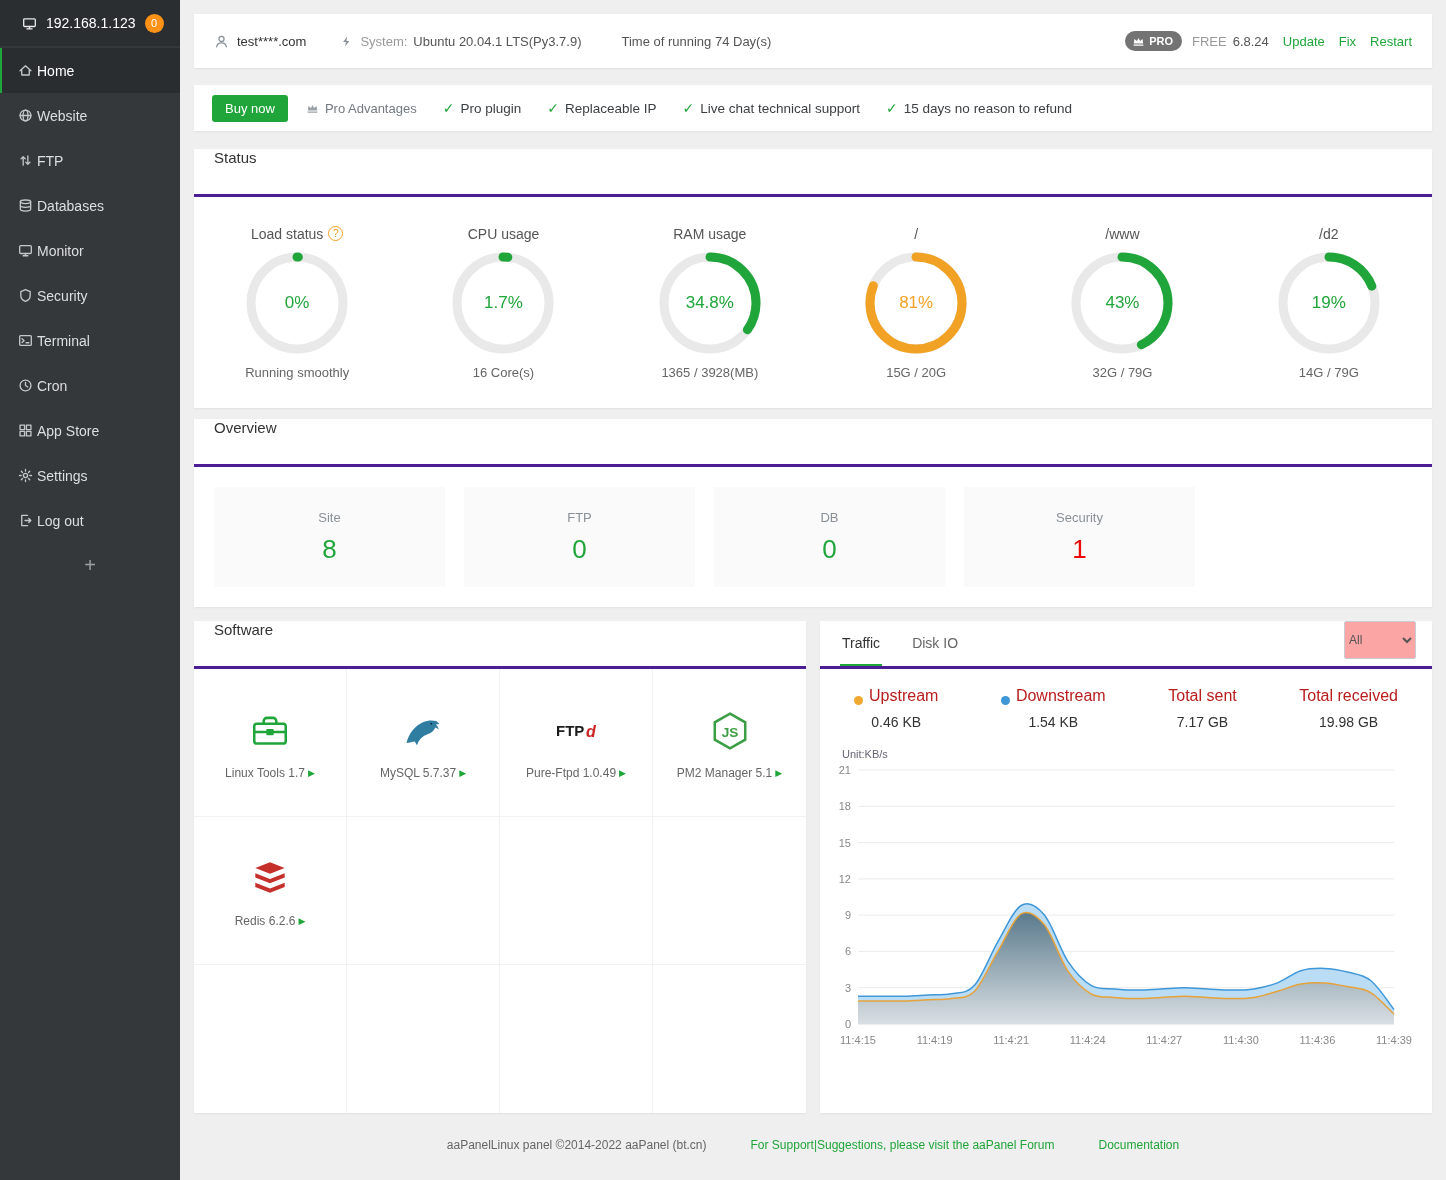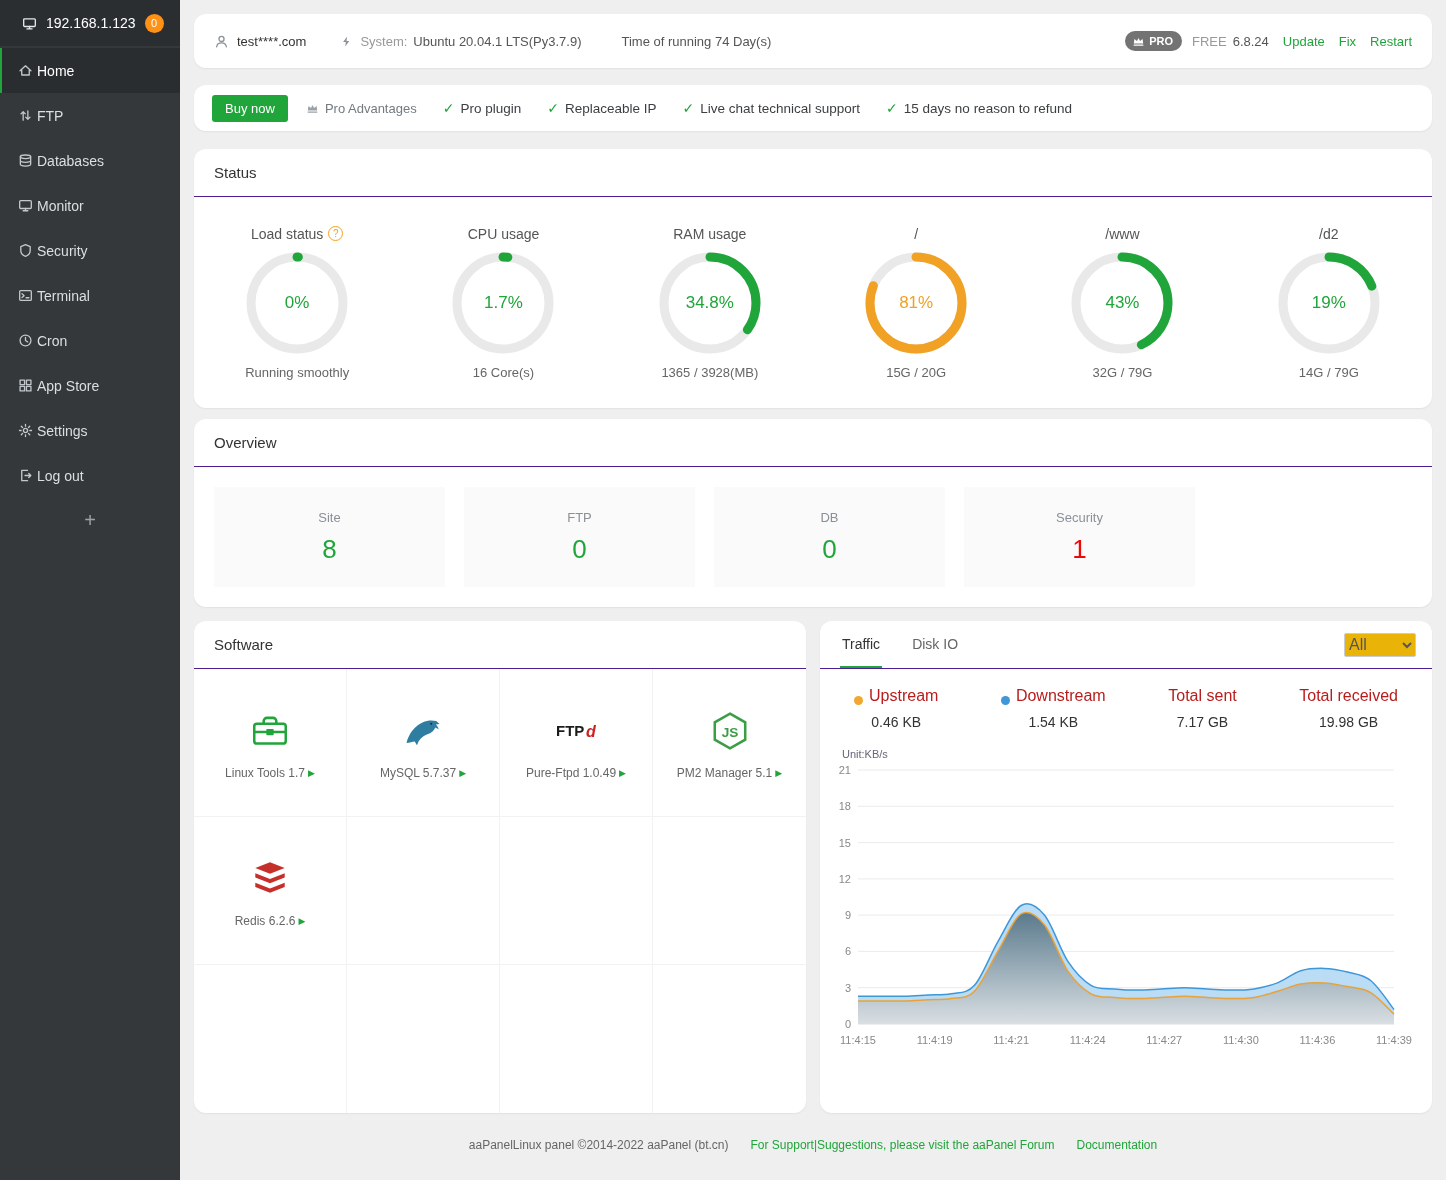--- a/index.html
+++ b/index.html
@@ -15,42 +15,42 @@
   .server-row .ico{color:#e8eaec}
   .badge{margin-left:auto;background:#ff9216;color:#fff;min-width:19px;height:19px;border-radius:10px;font-size:11px;display:inline-flex;align-items:center;justify-content:center;padding:0 5px;cursor:pointer}
   nav{padding-top:2px}
   .side-item{height:45px;display:flex;align-items:center;gap:4px;padding:0 16px;font-size:14px;color:#dcdfe1;cursor:pointer;border-left:2px solid transparent}
   .side-item .ico{color:#c3c8cc}
   .side-item.active{background:#2a2d30;border-left-color:#20a53a;color:#fff}
   .plus-btn{height:44px;display:flex;align-items:center;justify-content:center;color:#9aa0a5;font-size:20px;cursor:pointer}
 
   
   main{flex:1;padding:14px 14px 0;display:flex;flex-direction:column;min-width:0}
-  .card{background:#fff;border-radius:12px;box-shadow:0 1px 2px rgba(0,0,0,.06)}
+  .card{background:#fff;border-radius:0;box-shadow:0 1px 2px rgba(0,0,0,.06)}
 
   .topbar{height:54px;margin-bottom:17px;display:flex;align-items:center;justify-content:space-between;padding:0 20px;font-size:13px}
   .tb-left,.tb-right{display:flex;align-items:center}
   .tb-left .ico,.tb-right .ico{color:#8c9398}
   .tb-user{color:#333;margin:0 34px 0 8px;cursor:pointer}
   .tb-label{color:#999;margin:0 6px 0 7px}
   .tb-val{color:#555}
   .tb-uptime{margin-left:40px;color:#555}
   .pro-pill{background:#737373;color:#fff;border-radius:10px;height:20px;display:inline-flex;align-items:center;gap:4px;padding:0 9px 0 7px;font-size:11px;font-weight:bold;cursor:pointer}
   .pro-pill .ico{color:#fff}
   .tb-right .tb-label{margin-left:10px}
   .tb-right .green-link{margin-left:14px}
 
   .promo{height:46px;margin-bottom:18px;display:flex;align-items:center;padding:0 18px;font-size:13px}
   .buy-btn{background:#20a53a;color:#fff;border:none;border-radius:3px;font-size:13px;padding:6px 13px;cursor:pointer;font-family:inherit}
   .promo .crown{color:#9aa1a7;margin-left:18px}
   .promo-title{color:#737b81;margin-left:6px}
   .feat{display:inline-flex;align-items:center;margin-left:26px;color:#3c3f42;font-size:13.5px}
   .check{color:#20a53a;font-weight:bold;margin-right:6px;font-size:14px}
 
-  .card-head{height:48px;display:flex;align-items:center;padding:0 20px;border-bottom:1px solid #4c1d95}
+  .card-head{height:48px;display:flex;padding:0 20px;border-bottom:3px solid #4c1d95}
   .card-title{font-size:15px;color:#333}
 
   .status-card{margin-bottom:11px}
   .gauges{height:211px;display:flex;align-items:center}
   .gauge{flex:1;text-align:center}
   .g-label{font-size:14px;color:#555;display:flex;align-items:center;justify-content:center;gap:5px}
   .help{width:15px;height:15px;border:1px solid #f1a124;color:#f1a124;border-radius:50%;font-size:10px;display:inline-flex;align-items:center;justify-content:center;cursor:pointer}
   .g-ring{position:relative;width:104px;height:104px;margin:9px auto 10px}
   .g-value{position:absolute;inset:0;display:flex;align-items:center;justify-content:center;font-size:17px}
   .g-sub{font-size:13px;color:#666}
@@ -69,30 +69,30 @@
   .sw-cell:nth-child(n+9){border-bottom:none}
   .sw-icon{height:52px;display:flex;align-items:center;justify-content:center}
   .sw-name{margin-top:9px;font-size:12px;color:#666;cursor:pointer;display:flex;align-items:center}
   .sw-arrow{color:#20a53a;font-size:9px;margin-left:3px}
 
   .traffic-card{flex:1;display:flex;flex-direction:column}
   .traffic-head{justify-content:space-between;padding:0 16px 0 20px}
   .tabs{display:flex;gap:28px;height:100%}
   .tab{display:flex;align-items:center;font-size:14px;color:#666;cursor:pointer;border-bottom:2px solid transparent;padding:1px 2px}
   .tab.active{color:#333;border-bottom-color:#20a53a}
-  select{width:72px;height:24px;font-size:16px;color:#555;border:1px solid #c9ccd0;border-radius:2px;background:#eab308;font-family:inherit}
+  select{width:72px;height:38px;font-size:12px;color:#555;border:1px solid #c9ccd0;border-radius:2px;background:#fca5a5;font-family:inherit}
   .legend{display:flex;justify-content:space-between;padding:18px 34px 0}
   .leg{display:flex;flex-direction:column;align-items:center;gap:9px}
   .leg-label{display:flex;align-items:flex-end;gap:6px;font-size:16px;color:#b91c1c}
   .leg-value{font-size:14px;color:#333}
   .dot{width:9px;height:9px;border-radius:50%;display:inline-block}
   .unit-label{font-size:11px;color:#667;margin:18px 0 2px 22px}
   .chart-wrap{padding:0 12px}
 
-  .page-footer{height:64px;display:flex;align-items:center;justify-content:center;gap:22px;font-size:12px;color:#666}
+  .page-footer{height:64px;display:flex;align-items:center;justify-content:center;gap:44px;font-size:12px;color:#666}
   .page-footer .green-link{font-size:12px}
 </style>
 </head>
 <body>
 
 <aside class="sidebar">
   <div class="server-row">
     <span class="ico" id="server-ico">
         <svg viewBox="0 0 16 16" width="15" height="15" fill="none" stroke="currentColor" stroke-width="1.4" stroke-linecap="round" stroke-linejoin="round">
           <rect x="1.8" y="3" width="12.4" height="8.2" rx="1"></rect>
@@ -103,20 +103,30 @@
     <span class="badge">0</span>
   </div>
   <nav id="side-nav">
       <div class="side-item active">
         <span class="ico ">
           <svg viewBox="0 0 16 16" width="15" height="15" fill="none" stroke="currentColor" stroke-width="1.4" stroke-linecap="round" stroke-linejoin="round">
             <path d="M2.2 8.2 8 3l5.8 5.2M4 7.5v5.3h8V7.5"></path>
           </svg>
         </span>
         <span class="side-label">Home</span>
+      </div>
+      <div class="side-item">
+        <span class="ico ">
+          <svg viewBox="0 0 16 16" width="15" height="15" fill="none" stroke="currentColor" stroke-width="1.4" stroke-linecap="round" stroke-linejoin="round">
+            <circle cx="8" cy="8" r="5.8"></circle>
+            <ellipse cx="8" cy="8" rx="2.6" ry="5.8"></ellipse>
+            <path d="M2.2 8h11.6"></path>
+          </svg>
+        </span>
+        <span class="side-label">Website</span>
       </div>
       <div class="side-item">
         <span class="ico ">
           <svg viewBox="0 0 16 16" width="15" height="15" fill="none" stroke="currentColor" stroke-width="1.4" stroke-linecap="round" stroke-linejoin="round">
             <path d="M5.5 13V4M5.5 4 3.2 6.3M5.5 4l2.3 2.3M10.5 3v9M10.5 12l-2.3-2.3M10.5 12l2.3-2.3"></path>
           </svg>
         </span>
         <span class="side-label">FTP</span>
       </div>
       <div class="side-item">

